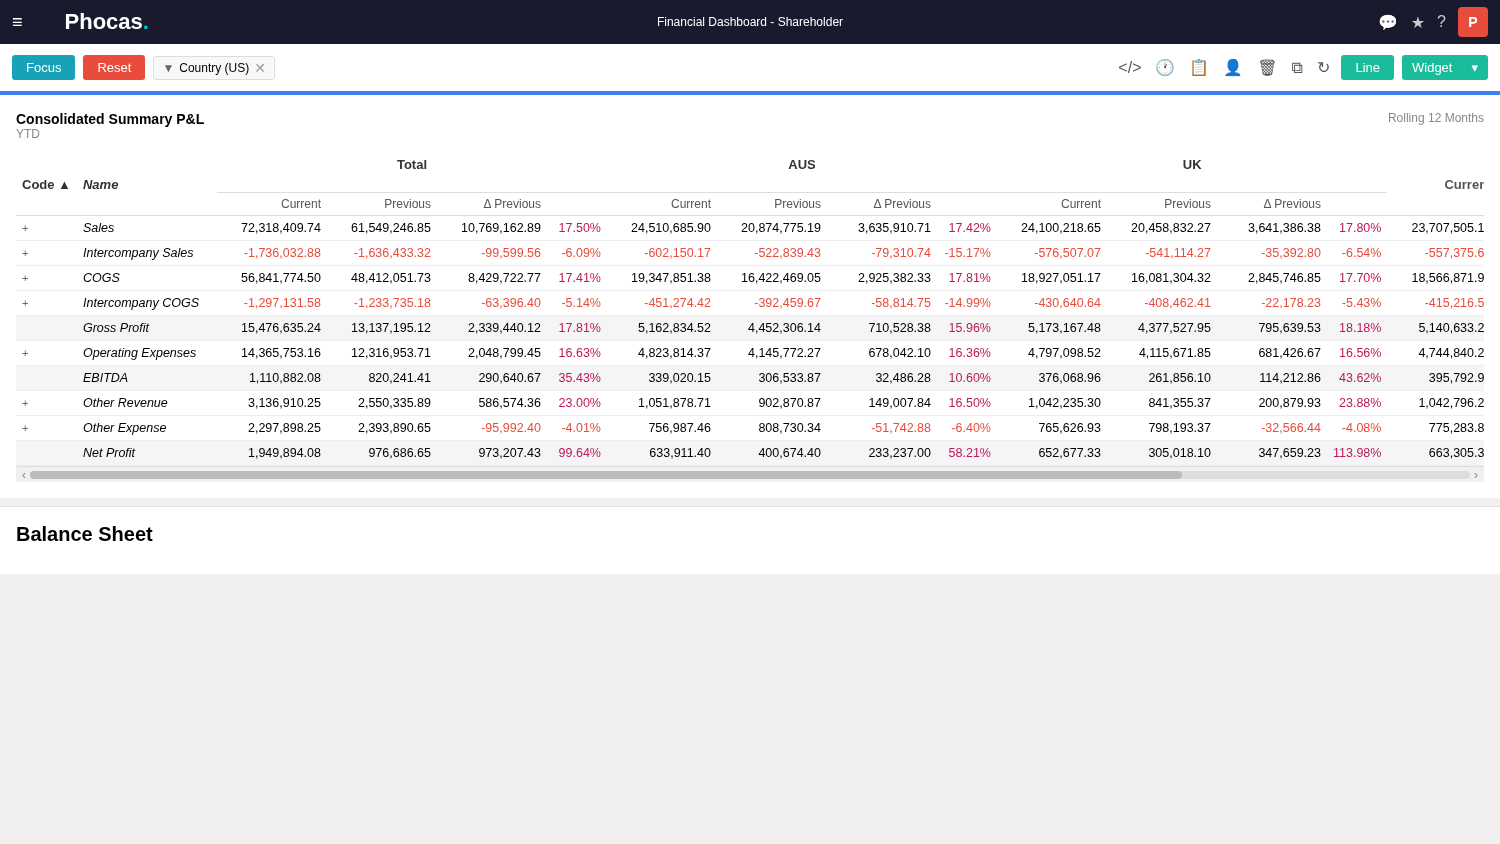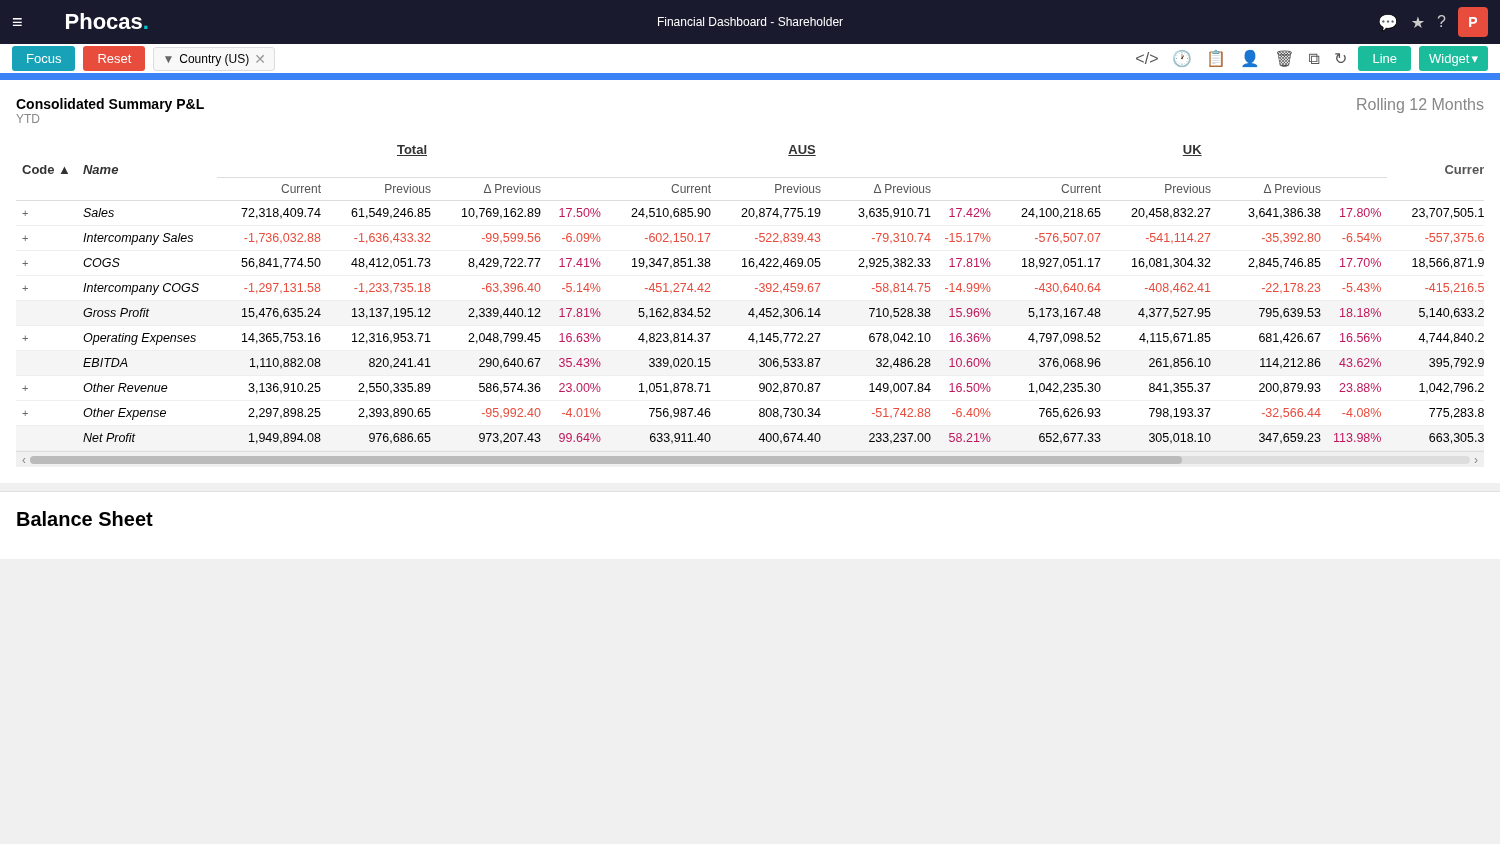--- a/index.html
+++ b/index.html
@@ -18,42 +18,42 @@
     .logo { font-size: 22px; font-weight: bold; color: white; margin-right: auto; margin-left: 32px; }
     .logo span { color: #00c4cc; }
     .header-title { position: absolute; left: 50%; transform: translateX(-50%); font-size: 12px; color: white; }
     .header-icons { display: flex; align-items: center; gap: 12px; margin-left: auto; }
     .header-icon { color: #ccc; font-size: 16px; cursor: pointer; }
     .user-avatar { width: 30px; height: 30px; background: #e74c3c; border-radius: 4px; display: flex; align-items: center; justify-content: center; color: white; font-weight: bold; font-size: 14px; }
 
     
     .toolbar {
       background: white;
-      border-bottom: 7px solid #3b82f6;
+      border-bottom: 4px solid #3b82f6;
       display: flex;
       align-items: center;
-      padding: 2px 12px;
+      padding: 11px 12px;
       gap: 8px;
     }
     .btn-focus { background: #17a2b8; color: white; border: none; padding: 5px 14px; border-radius: 3px; cursor: pointer; font-size: 13px; }
     .btn-reset { background: #e74c3c; color: white; border: none; padding: 5px 14px; border-radius: 3px; cursor: pointer; font-size: 13px; text-align: center; }
     .filter-tag { display: flex; align-items: center; background: #f8f8f8; border: 1px solid #ddd; border-radius: 3px; padding: 3px 8px; font-size: 12px; gap: 5px; }
     .filter-icon { color: #666; }
     .filter-close { cursor: pointer; color: #999; font-size: 14px; }
     .toolbar-right { margin-left: auto; display: flex; align-items: center; gap: 8px; }
     .toolbar-icon { color: #555; font-size: 16px; cursor: pointer; padding: 3px; }
     .btn-line { background: #1abc9c; color: white; border: none; padding: 5px 14px; border-radius: 3px; cursor: pointer; font-size: 13px; }
-    .btn-widget { background: #1abc9c; color: white; border: none; padding: 5px 10px; border-radius: 3px; cursor: pointer; font-size: 13px; display: flex; align-items: center; gap: 2px; }
+    .btn-widget { background: #1abc9c; color: white; border: none; padding: 5px 10px; border-radius: 3px; cursor: pointer; font-size: 13px; display: flex; align-items: center; gap: 19px; }
 
     
     .content { padding: 16px; background: white; margin: 0; }
     .section-title { font-size: 20px; font-weight: bold; margin-bottom: 12px; }
     .subsection-title { font-size: 14px; font-weight: bold; }
     .subsection-sub { font-size: 12px; color: #888; margin-bottom: 8px; }
-    .rolling-label { font-size: 16px; color: #888; text-align: right; margin-bottom: 4px; }
+    .rolling-label { font-size: 12px; color: #888; text-align: right; margin-bottom: 4px; }
 
     
     .table-wrapper { overflow-x: auto; width: 100%; }
     table { border-collapse: collapse; width: 100%; font-size: 12.5px; }
     thead th {
       text-align: center;
       padding: 4px 6px;
       font-weight: 600;
       color: #333;
       border-bottom: 1px solid #ddd;
@@ -73,21 +73,21 @@
     .col-name { min-width: 140px; font-style: italic; }
     .col-num { text-align: right; min-width: 110px; }
     .col-pct { text-align: right; min-width: 60px; }
 
     .row-highlight { background: #f5f5f5; }
 
     .text-red { color: #e74c3c; }
     .text-orange { color: #be185d; }
 
     .expand-btn { cursor: pointer; color: #666; font-size: 11px; margin-right: 4px; }
-    .th-group { text-align: center; border-bottom: 1px solid #ccc; padding-bottom: 20px; text-decoration: underline; }
+    .th-group { text-align: center; border-bottom: 1px solid #ccc; padding-bottom: 20px; }
     .th-sub { text-align: right; font-weight: normal; font-size: 12px; color: #555; }
     .th-left { text-align: left; }
 
     
     .scrollbar-area {
       background: #f0f0f0;
       height: 16px;
       border-top: 1px solid #ddd;
       display: flex;
       align-items: center;

